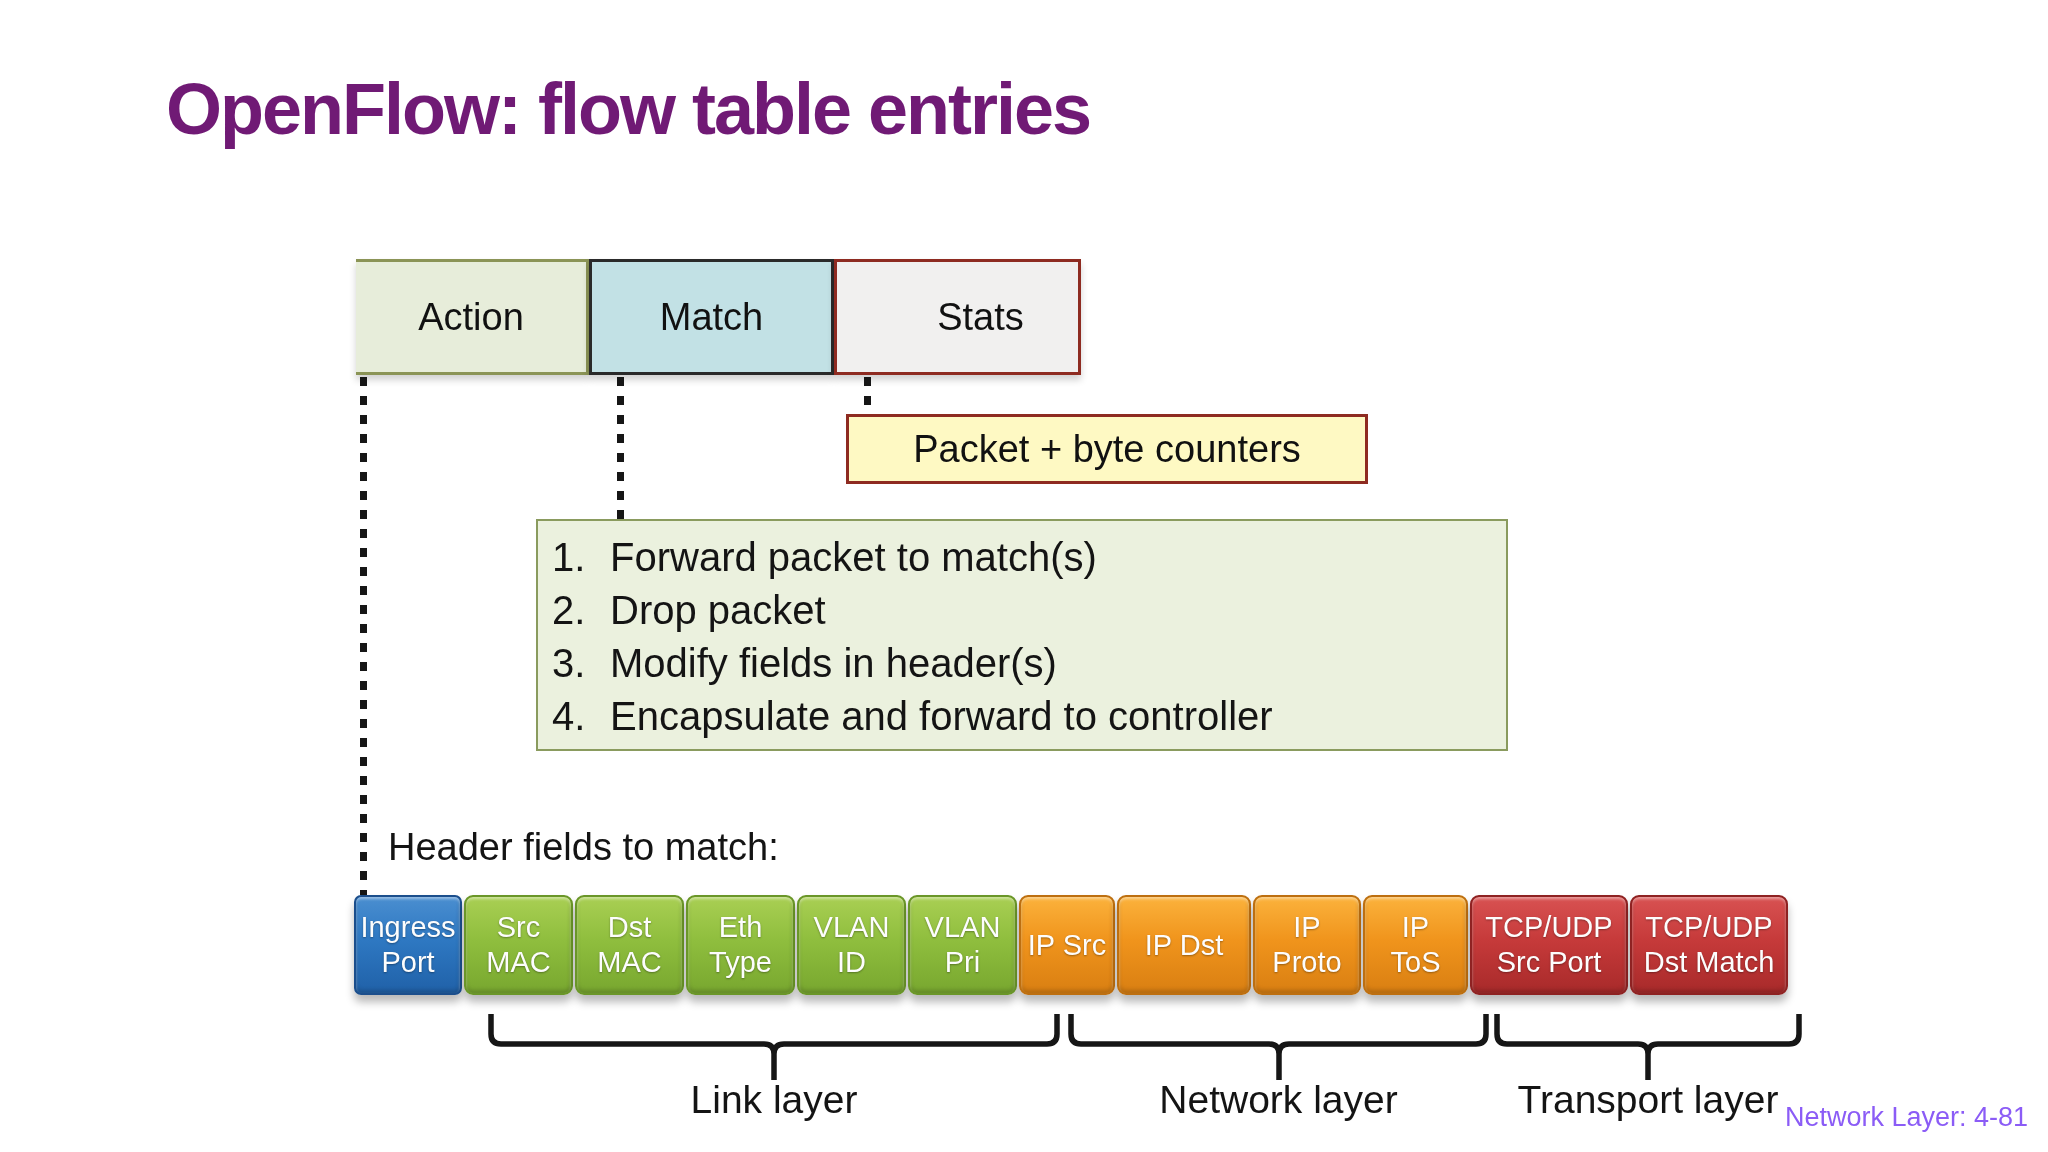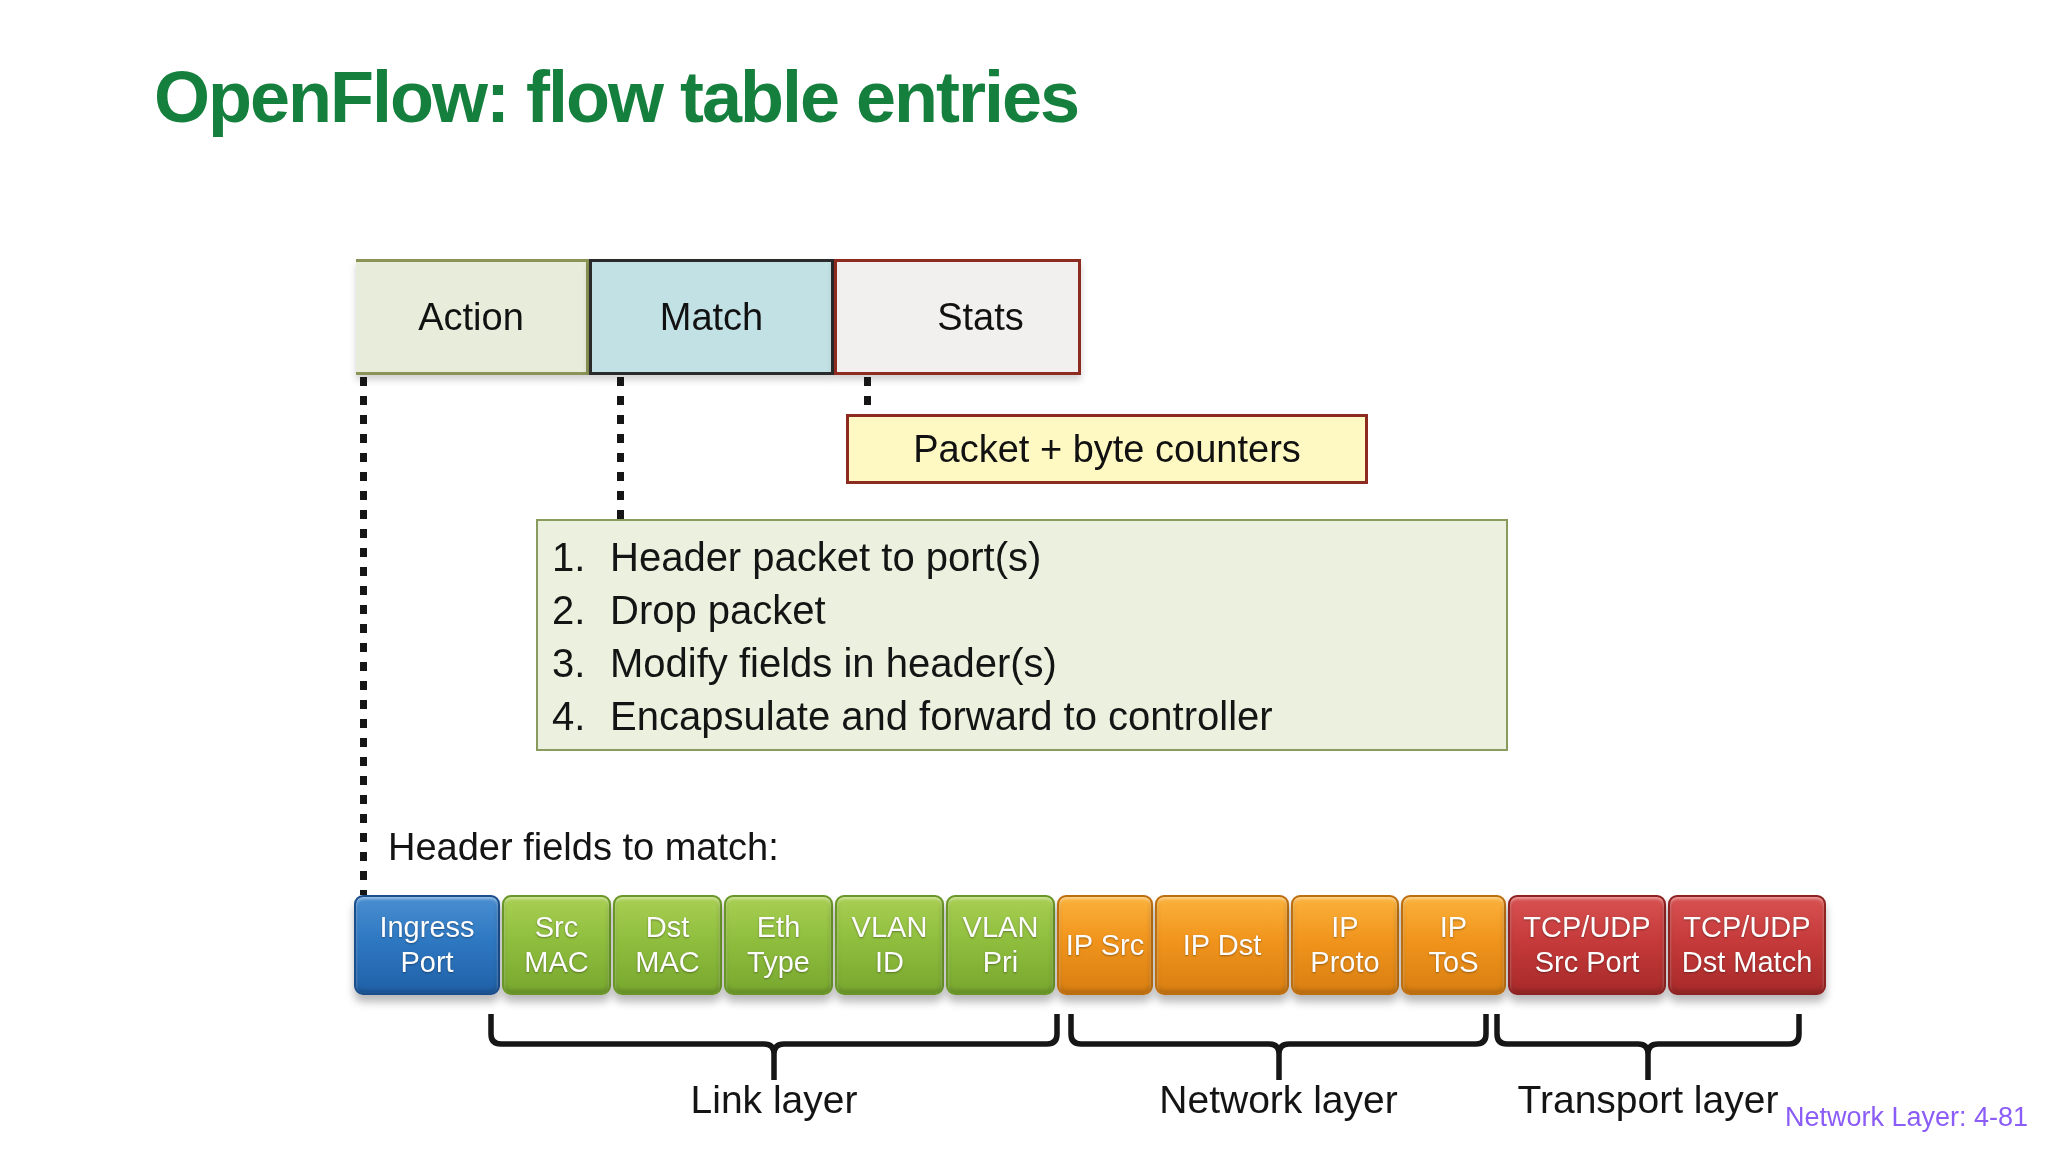--- a/index.html
+++ b/index.html
@@ -1,22 +1,22 @@
 <!DOCTYPE html>
 <html><head>
 <meta charset="utf-8">
 <style>
   html,body{margin:0;padding:0;background:#ffffff;}
   .slide{
     position:relative;width:2048px;height:1152px;background:#ffffff;overflow:hidden;
     font-family:"Liberation Sans",sans-serif;color:#141414;
   }
   .title{
-    position:absolute;left:150px;top:52px;margin:4px;
-    font-size:72px;font-weight:bold;letter-spacing:-2px;color:#15803d;
+    position:absolute;left:150px;top:52px;margin:16px;
+    font-size:72px;font-weight:bold;letter-spacing:-2px;color:#701a75;
   }
   
   .ft-row{position:absolute;left:356px;top:259px;display:flex;height:116px;}
   .ft-cell{
     display:flex;align-items:center;justify-content:center;box-sizing:border-box;
     font-size:38px;color:#111;box-shadow:0 5px 7px rgba(0,0,0,0.18);
   }
   .ft-match{width:245px;background:#c2e1e5;border:3px solid #2a2a2a;}
   .ft-action{width:233px;background:#e7edda;border:3px solid #8b9456;border-left:none;}
   .ft-stats{width:247px;background:#f1f0ef;border:3px solid #8e2b21;padding-left:46px;}
@@ -82,41 +82,41 @@
   <div class="dotline dot-match"></div>
   <div class="dotline dot-action"></div>
   <div class="dotline dot-stats"></div>
 
   <div class="counters">Packet + byte counters</div>
 
   <div class="action-box">
     <ol>
         <li>
           <span class="num">1.</span>
-          <span>Header packet to port(s)</span>
+          <span>Forward packet to match(s)</span>
         </li>
         <li>
           <span class="num">2.</span>
           <span>Drop packet</span>
         </li>
         <li>
           <span class="num">3.</span>
           <span>Modify fields in header(s)</span>
         </li>
         <li>
           <span class="num">4.</span>
           <span>Encapsulate and forward to controller</span>
         </li>
       </ol>
   </div>
 
   <div class="hf-heading">Header fields to match:</div>
 
   <div class="field-row">
-      <div class="field fg-ingress" style="width: 146px;">
+      <div class="field fg-ingress" style="width: 108px; border-radius: 7px;">
         <span>Ingress</span>
         <span>Port</span>
       </div>
       <div class="field fg-link" style="width: 109px;">
         <span>Src</span>
         <span>MAC</span>
       </div>
       <div class="field fg-link" style="width: 109px;">
         <span>Dst</span>
         <span>MAC</span>

